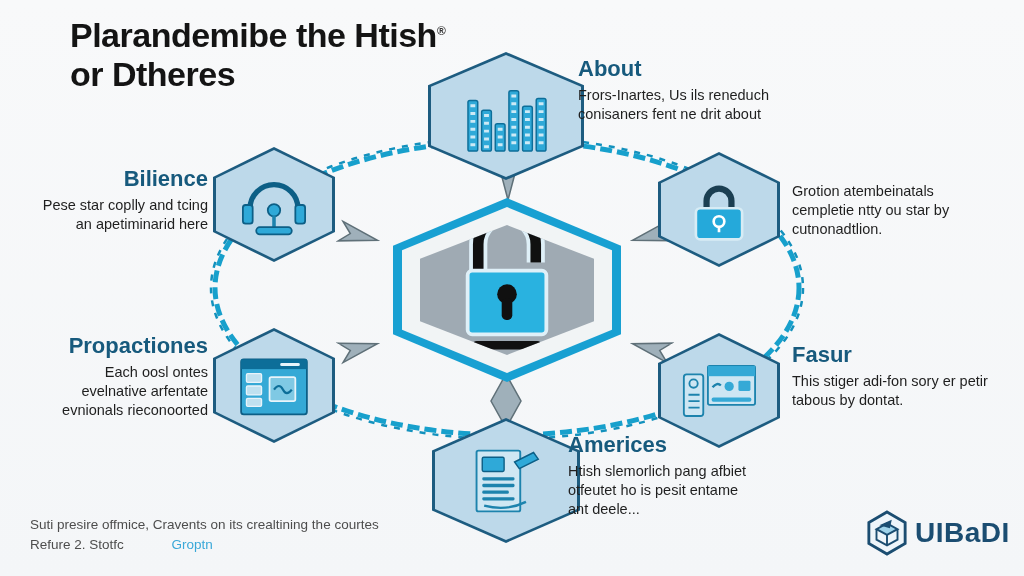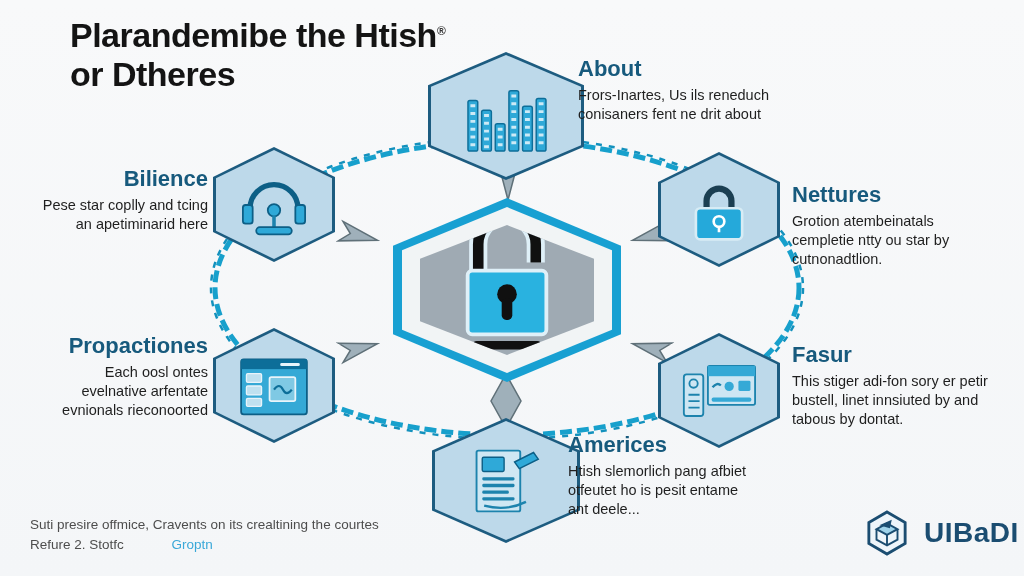--- a/index.html
+++ b/index.html
@@ -30,21 +30,21 @@
              display:flex; align-items:center; justify-content:center; }
   
   .node { position:absolute; }
   .node h3 { font-size:22px; font-weight:800; color:#175a7d; margin-bottom:4px; }
   .node .bl { font-size:14.5px; color:#1f1f1f; line-height:1.32; }
   .ralign { text-align:right; }
   
   .footer { position:absolute; left:30px; top:515px; font-size:13.5px; color:#4d4d4d; line-height:1.45; }
   .footer .lnk { color:#3aa8d8;margin-left:44px; }
   
-  .logo { position:absolute; left:866px; top:510px; display:flex; align-items:center; gap:16px; }
+  .logo { position:absolute; left:866px; top:510px; display:flex; align-items:center; gap:7px; }
   .logo .ltxt { font-size:28px; font-weight:800; color:#1b4d71; letter-spacing:0.5px; }
   
   .dec { position:absolute; left:0; top:0; pointer-events:none; }
   .arrow { position:absolute; }
 </style>
 </head>
 <body>
 
 <div class="canvas">
 
@@ -206,30 +206,28 @@
   </div>
 
   <div class="node ralign" style="left:5px;top:333px;width:203px;">
     <h3>Propactiones</h3>
     <div class="bl">Each oosl ontes</div>
     <div class="bl">evelnative arfentate</div>
     <div class="bl">evnionals rieconoorted</div>
   </div>
 
   <div class="node" style="left:792px;top:182px;width:228px;">
-    <h3>Nettures</h3>
     <div class="bl">Grotion atembeinatals</div>
     <div class="bl">cempletie ntty ou star by</div>
     <div class="bl">cutnonadtlion.</div>
   </div>
 
   <div class="node" style="left:792px;top:342px;width:232px;">
     <h3>Fasur</h3>
     <div class="bl">This stiger adi-fon sory er petir</div>
-    <div class="bl">bustell, linet innsiuted by and</div>
     <div class="bl">tabous by dontat.</div>
   </div>
 
   <div class="node" style="left:568px;top:432px;width:230px;">
     <h3>Americes</h3>
     <div class="bl">Htish slemorlich pang afbiet</div>
     <div class="bl">otfeutet ho is pesit entame</div>
     <div class="bl">ant deele...</div>
   </div>
 

